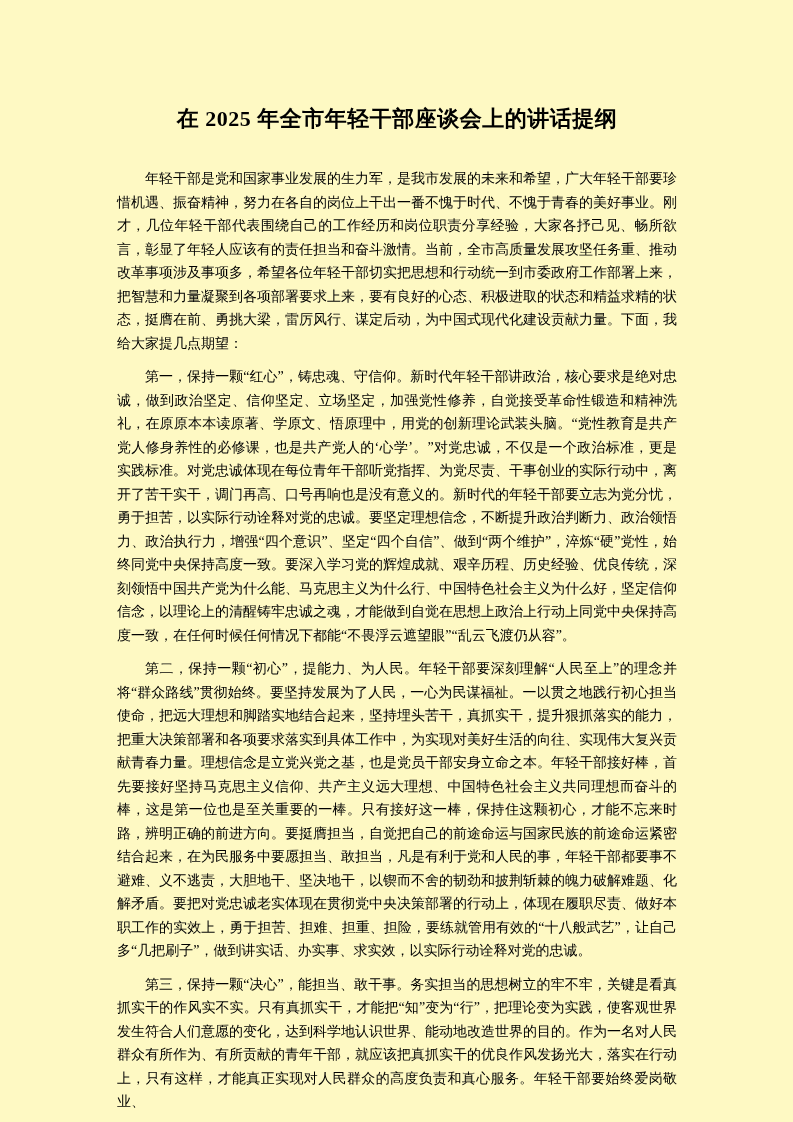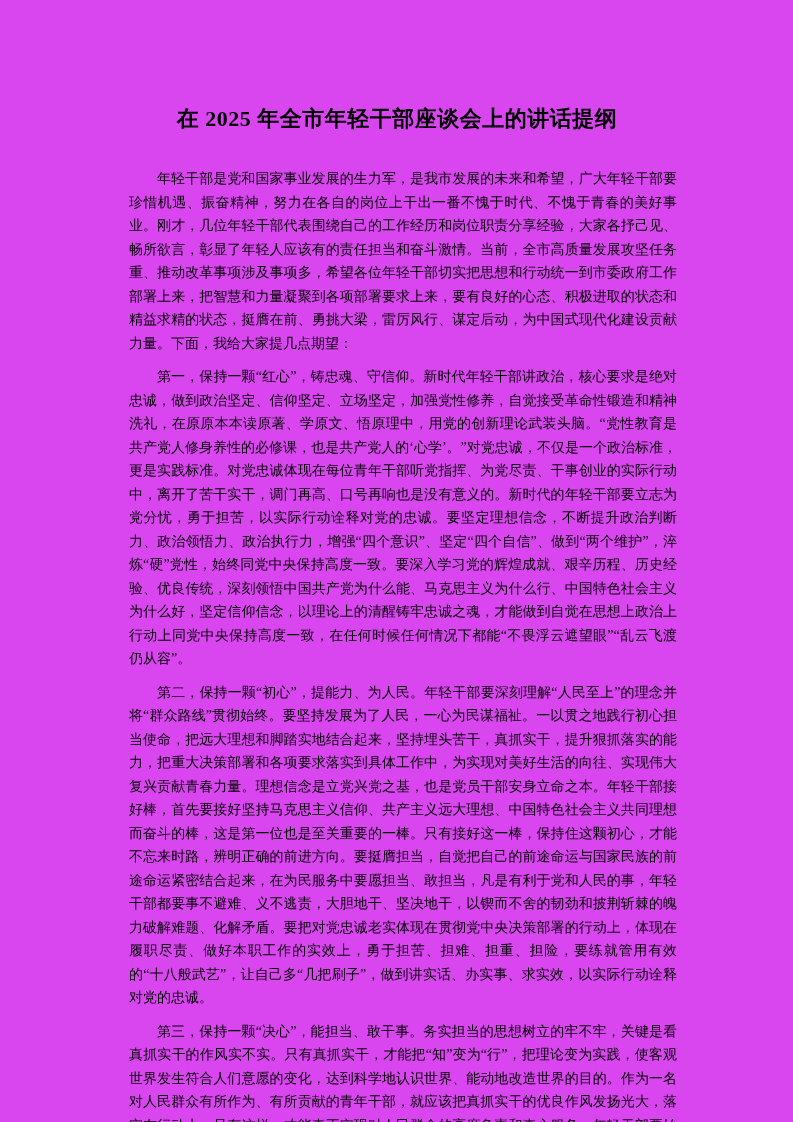--- a/index.html
+++ b/index.html
@@ -5,21 +5,21 @@
   html, body {
     margin: 0;
     padding: 0;
     background: #ffffff;
   }
   .page {
     position: relative;
     width: 793px;
     height: 1122px;
     margin: 0 auto;
-    background: #d946ef;
+    background: #fef9c3;
     box-sizing: border-box;
     padding: 104px 116px 0 117px;
     overflow: hidden;
     color: #000000;
     font-family: "Liberation Serif", "DejaVu Serif", serif;
   }
   .doc-title {
     font-size: 22px;
     font-weight: 700;
     line-height: 30px;
@@ -30,21 +30,21 @@
   .salutation {
     font-size: 14px;
     line-height: 23.5px;
     margin: 0;
     text-indent: 2em;
     text-align: justify;
   }
   .para {
     font-size: 14px;
     line-height: 23.5px;
-    margin: 0 0 10px 12px;
+    margin: 0 0 10px 0;
     text-indent: 2em;
     text-align: justify;
     text-justify: inter-ideograph;
   }
 </style>
 </head>
 <body>
 
 <div class="page">
   <h1 class="doc-title">在 2025 年全市年轻干部座谈会上的讲话提纲</h1>

